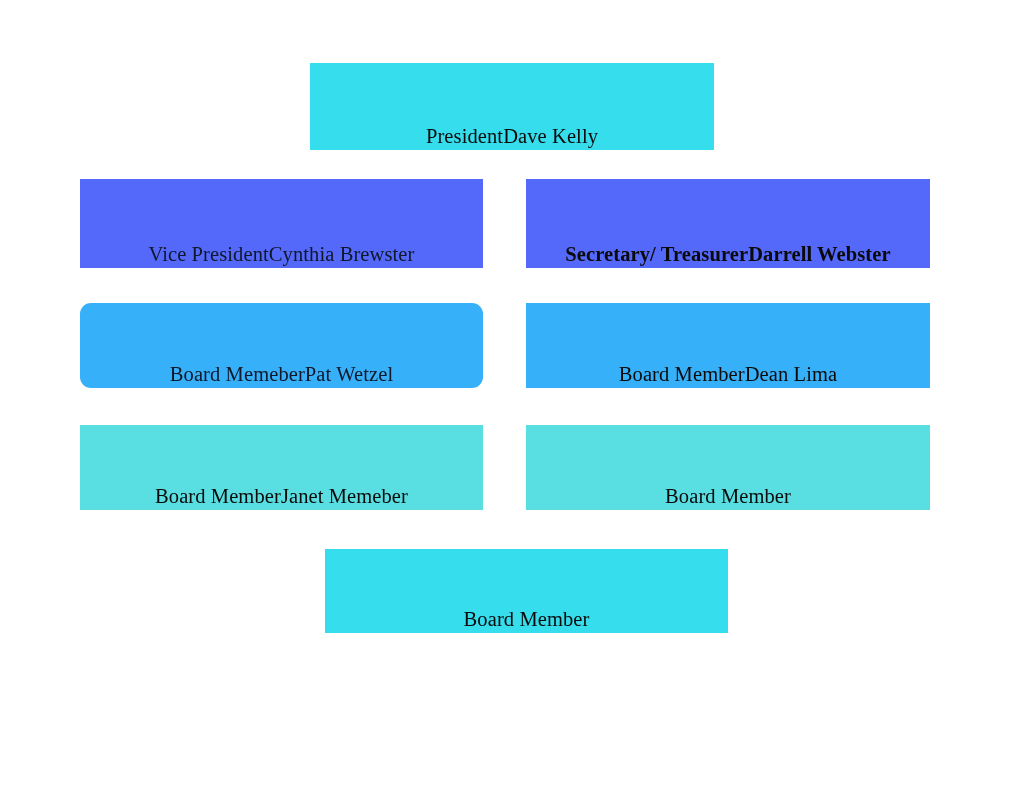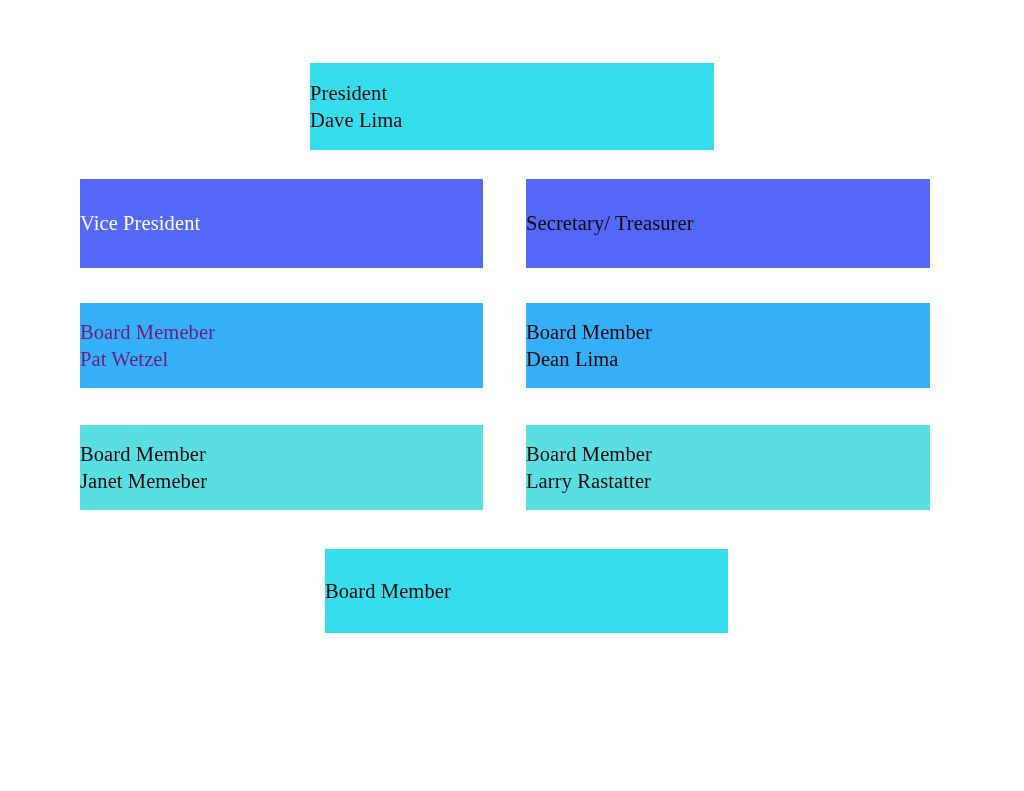--- a/index.html
+++ b/index.html
@@ -17,22 +17,21 @@
   #org-chart {
     position: relative;
     width: 1024px;
     height: 791px;
   }
 
   .node {
     position: absolute;
     box-sizing: border-box;
     display: flex;
-    flex-direction: column;
-    align-items: flex-start;
+    align-items: flex-end;
     justify-content: center;
     text-align: center;
     color: #0a0a0a;
     line-height: 1.30;
   }
 
   .node .title,
   .node .person {
     display: block;
     white-space: nowrap;
@@ -53,20 +52,21 @@
     left: 80px;
     top: 179px;
     width: 403px;
     height: 89px;
   }
   .r2-right {
     left: 526px;
     top: 179px;
     width: 404px;
     height: 89px;
+    font-weight: bold;
   }
 
   
   .r3-left {
     left: 80px;
     top: 303px;
     width: 403px;
     height: 85px;
   }
   .r3-right {
@@ -98,48 +98,49 @@
     height: 84px;
   }
 </style>
 </head>
 <body style="background-color: rgb(255, 255, 255);">
 
 <div id="org-chart">
 
   <div class="node r1" style="background-color: rgb(53, 221, 237); color: rgb(10, 10, 10);">
     <span class="title">President</span>
-    <span class="person">Dave Lima</span>
+    <span class="person">Dave Kelly</span>
   </div>
 
-  <div class="node r2-left" style="background-color: rgb(84, 104, 250); color: #ffffff;">
+  <div class="node r2-left" style="background-color: rgb(84, 104, 250); color: #0f172a;">
     <span class="title">Vice President</span>
+    <span class="person">Cynthia Brewster</span>
   </div>
 
   <div class="node r2-right" style="background-color: rgb(84, 104, 250); color: rgb(10, 10, 10);">
     <span class="title">Secretary/ Treasurer</span>
+    <span class="person">Darrell Webster</span>
   </div>
 
-  <div class="node r3-left" style="background-color: rgb(55, 176, 250); color: #701a75;">
+  <div class="node r3-left" style="background-color: rgb(55, 176, 250); color: #0f172a; border-radius: 11px;">
     <span class="title">Board Memeber</span>
     <span class="person">Pat Wetzel</span>
   </div>
 
   <div class="node r3-right" style="background-color: rgb(55, 176, 250); color: rgb(10, 10, 10);">
     <span class="title">Board Member</span>
     <span class="person">Dean Lima</span>
   </div>
 
   <div class="node r4-left" style="background-color: rgb(89, 222, 226); color: rgb(10, 10, 10);">
     <span class="title">Board Member</span>
     <span class="person">Janet Memeber</span>
   </div>
 
   <div class="node r4-right" style="background-color: rgb(89, 222, 226); color: rgb(10, 10, 10);">
     <span class="title">Board Member</span>
-    <span class="person">Larry Rastatter</span>
   </div>
 
   <div class="node r5" style="background-color: rgb(53, 221, 237); color: rgb(10, 10, 10);">
     <span class="title">Board Member</span>
   </div>
 
 </div>
 
 </body></html>

